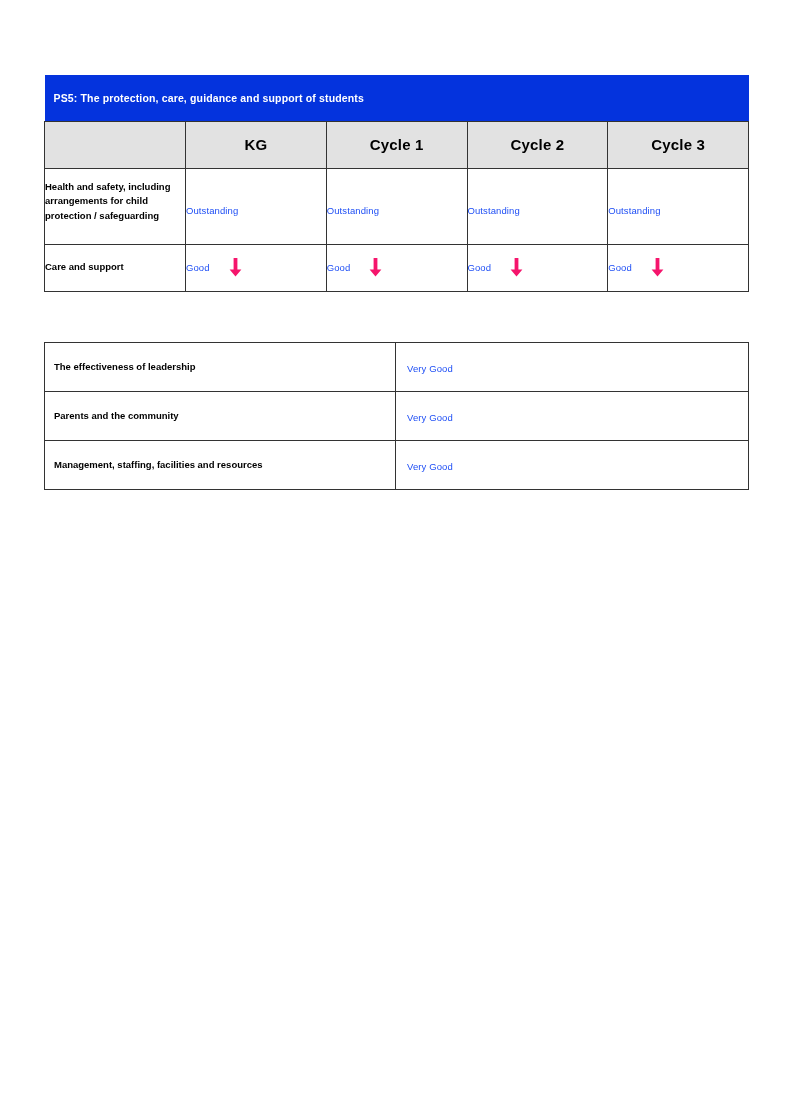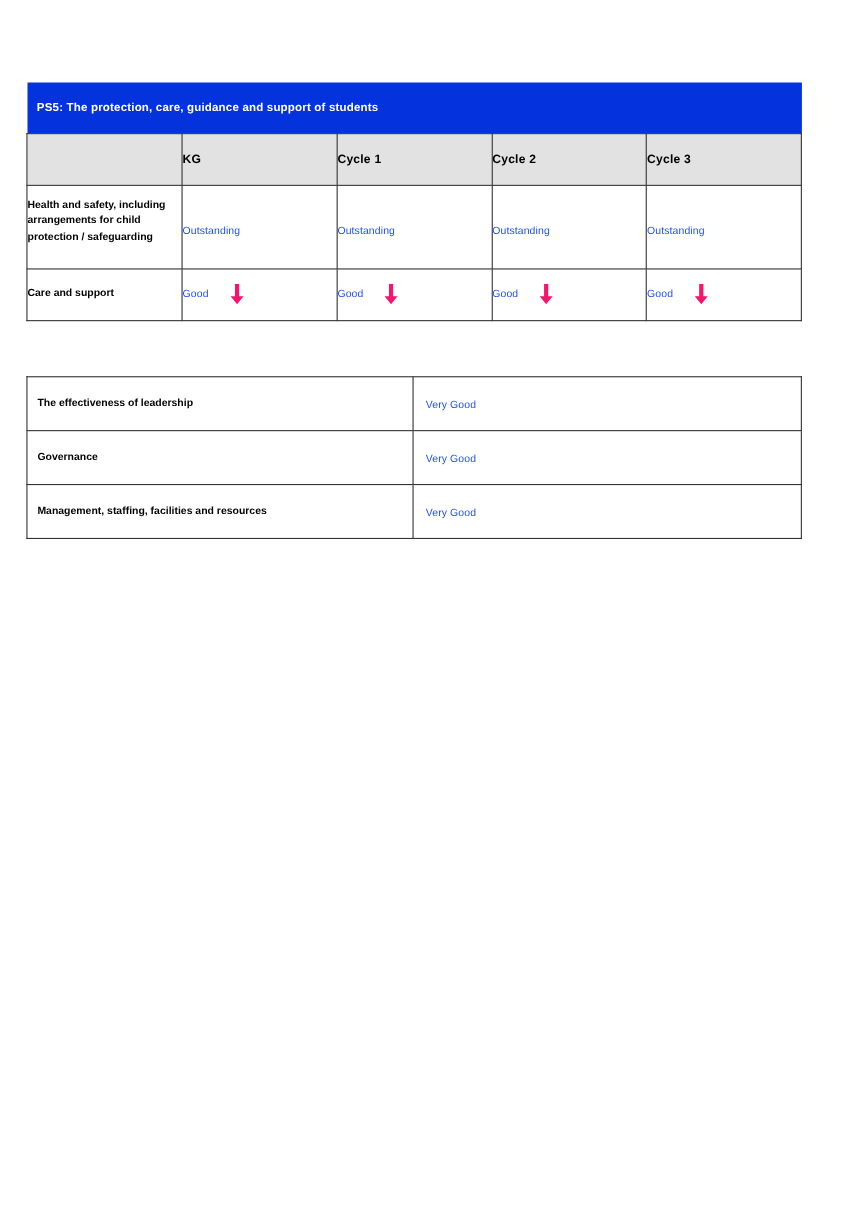--- a/index.html
+++ b/index.html
@@ -21,21 +21,21 @@
     top: 0;
     width: 786px;
     height: 1116px;
     background: #ffffff;
     overflow: hidden;
   }
 
   
   .report-table {
     position: absolute;
-    left: 24px;
+    left: 44px;
     width: 704px;
     border-collapse: collapse;
     table-layout: fixed;
     border-radius: 11px;
   }
 
   .report-table td,
   .report-table th {
     border: 1px solid #333333;
     padding: 0;
@@ -57,24 +57,24 @@
     padding: 17px 0 16px 9px;
     line-height: 1.2;
   }
 
   
   .colhead {
     background: #e2e2e2;
     height: 47px;
   }
   .colhead .lbl {
-    font-size: 11px;
+    font-size: 15px;
     font-weight: bold;
     color: #000000;
-    text-align: left;
+    text-align: center;
     letter-spacing: 0.2px;
   }
   .colhead .blank {
     font-size: 0;
     line-height: 0;
   }
 
   
   .rowlabel {
     font-size: 9.5px;
@@ -239,27 +239,27 @@
     <tbody>
 
       <tr class="data-row">
         <td class="rowlabel">The effectiveness of leadership</td>
         <td class="rating-cell">
           <span class="rating-text">Very Good</span>
         </td>
       </tr>
 
 
-
       <tr class="data-row">
-        <td class="rowlabel">Governance</td>
+        <td class="rowlabel">Parents and the community</td>
         <td class="rating-cell">
           <span class="rating-text">Very Good</span>
         </td>
       </tr>
+
 
       <tr class="data-row">
         <td class="rowlabel">Management, staffing, facilities and resources</td>
         <td class="rating-cell">
           <span class="rating-text">Very Good</span>
         </td>
       </tr>
     </tbody>
   </table>
 

